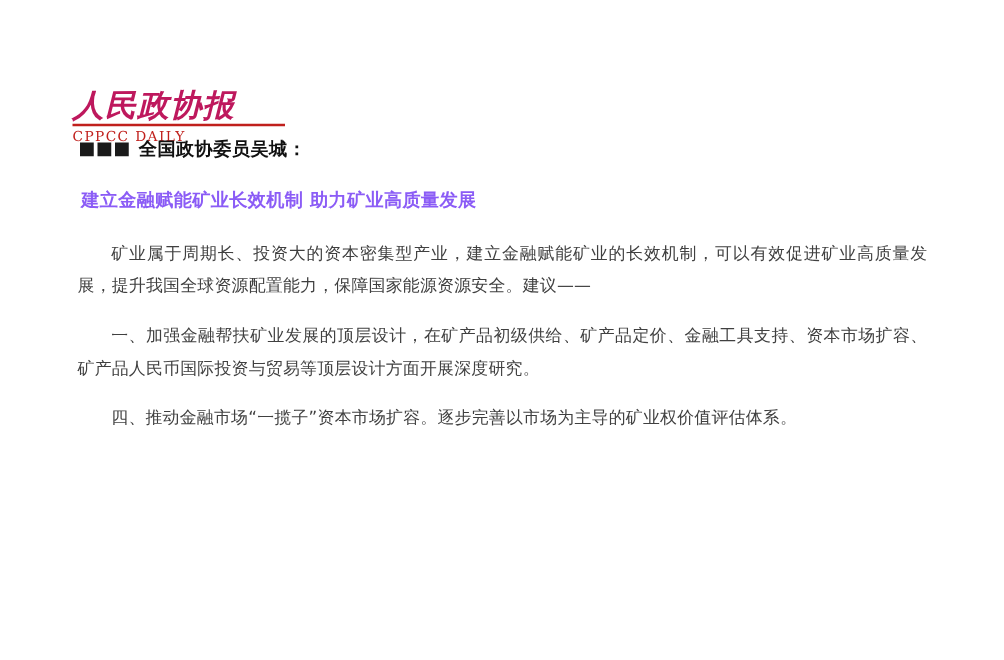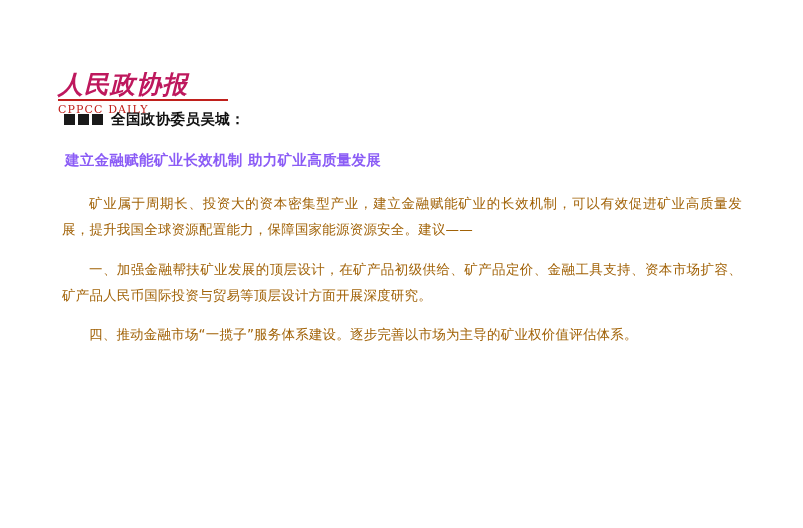--- a/index.html
+++ b/index.html
@@ -84,21 +84,21 @@
     font-size: 14.5px;
     font-weight: bold;
     color: #8b5cf6;
     margin: 0 0 20px 0;
     letter-spacing: 0.3px;
     padding-left: 3px;
   }
   .para {
     font-size: 13.5px;
     line-height: 1.95;
-    color: #a16207;
+    color: #404040;
     margin: 0 0 13px 0;
     text-align: justify;
     letter-spacing: 0.2px;
     text-indent: 2em;
   }
 </style>
 </head>
 <body>
 
 <div class="page">
@@ -117,16 +117,16 @@
           <i></i>
           <i></i>
         </span>
       <span>全国政协委员吴城：</span>
     </div>
 
     <h1 class="headline">建立金融赋能矿业长效机制 助力矿业高质量发展</h1>
 
     <p class="para">矿业属于周期长、投资大的资本密集型产业，建立金融赋能矿业的长效机制，可以有效促进矿业高质量发展，提升我国全球资源配置能力，保障国家能源资源安全。建议——</p>
     <p class="para">一、加强金融帮扶矿业发展的顶层设计，在矿产品初级供给、矿产品定价、金融工具支持、资本市场扩容、矿产品人民币国际投资与贸易等顶层设计方面开展深度研究。</p>
-    <p class="para">四、推动金融市场“一揽子”服务体系建设。逐步完善以市场为主导的矿业权价值评估体系。</p>
+    <p class="para">四、推动金融市场“一揽子”资本市场扩容。逐步完善以市场为主导的矿业权价值评估体系。</p>
 
   </div>
 </div>
 
 </body></html>

